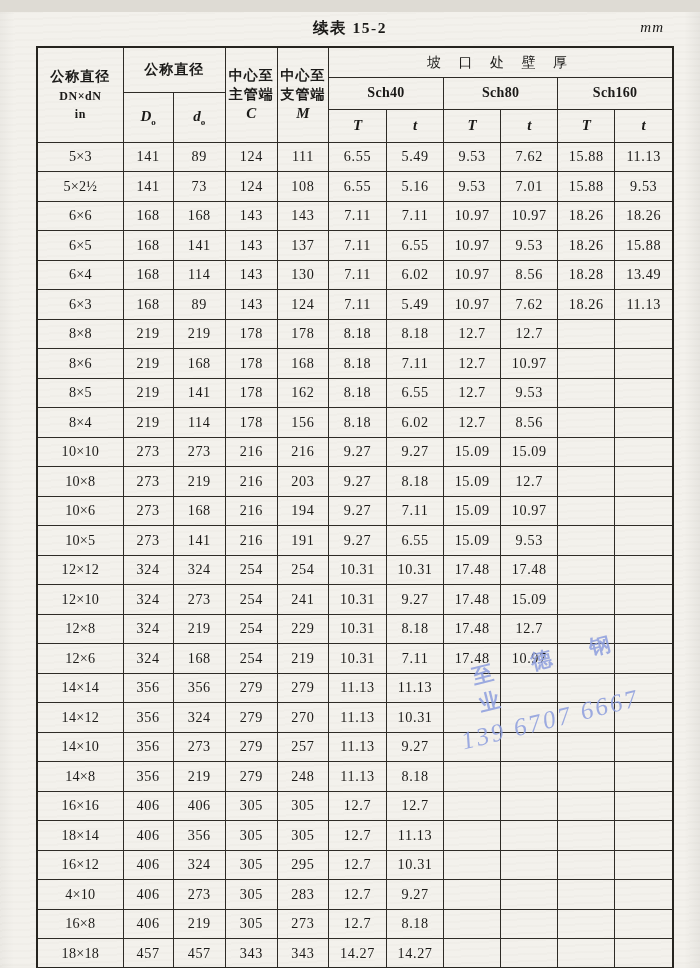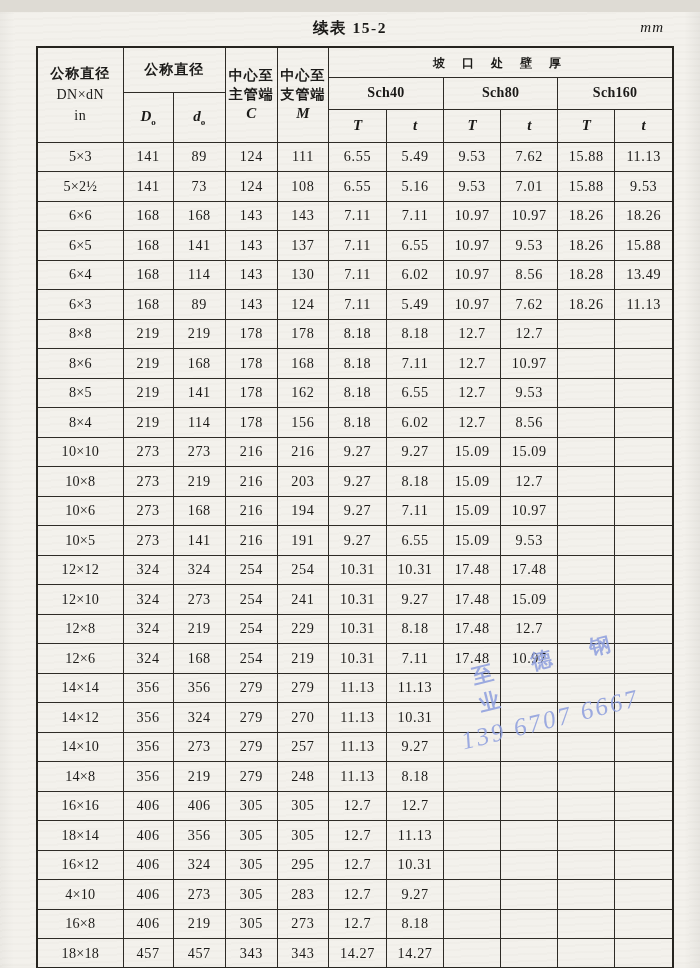--- a/index.html
+++ b/index.html
@@ -24,22 +24,22 @@
     border:2.6px solid #26241f;
   }
   .spec-table th, .spec-table td {
     border:1.4px solid #2e2b26; padding:0;
     text-align:center; vertical-align:middle;
     overflow:hidden; white-space:nowrap;
   }
   thead tr.h1 { height:30px; } thead tr.h2 { height:15px; }
   thead tr.h3 { height:17px; } thead tr.h4 { height:33px; }
   .cn { font-size:14px; font-weight:bold; letter-spacing:1px; line-height:1.35; }
-  .cn-sp { font-size:12px; font-weight:bold; letter-spacing:7px; }
-  .latin { font-size:14px; font-weight:normal; letter-spacing:0.5px; }
+  .cn-sp { font-size:14px; font-weight:normal; letter-spacing:7px; }
+  .latin { font-size:12px; font-weight:bold; letter-spacing:0.5px; }
   .sym { font-style:italic; font-weight:bold; font-size:15px; }
   .sym sub { font-style:normal; font-size:9px; font-weight:bold; }
   .sch { font-size:14px; font-weight:bold; letter-spacing:0.3px; }
   .nominal-cell div { line-height:1.5; }
   tbody tr { height:29.5px; }
   tbody td { font-size:14.2px; letter-spacing:0.6px; font-weight:500; }
   tbody td:first-child { letter-spacing:0.2px; }
 
   .watermark {
     position:absolute; left:444px; top:658px; width:230px;

